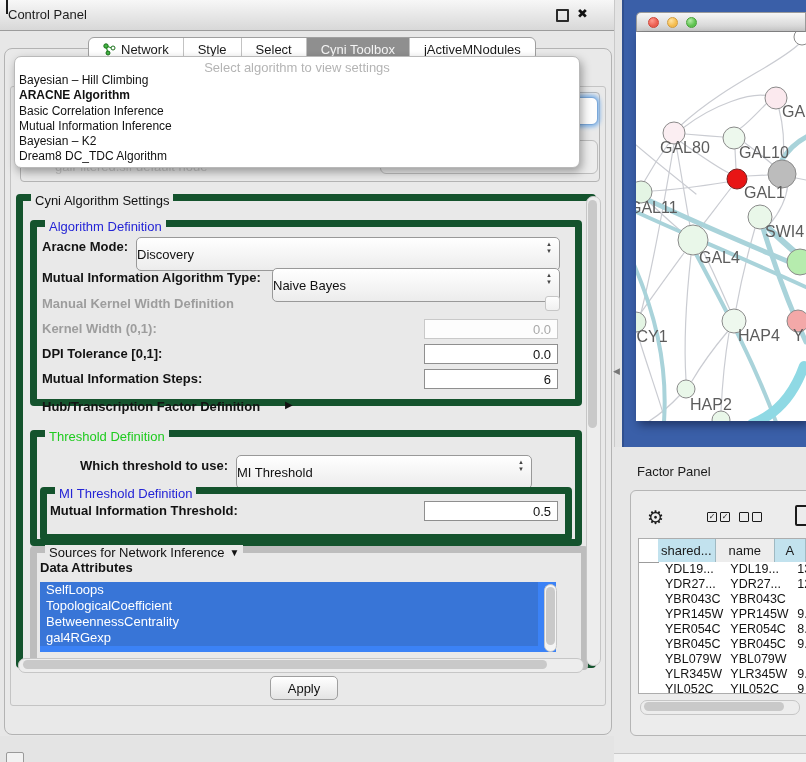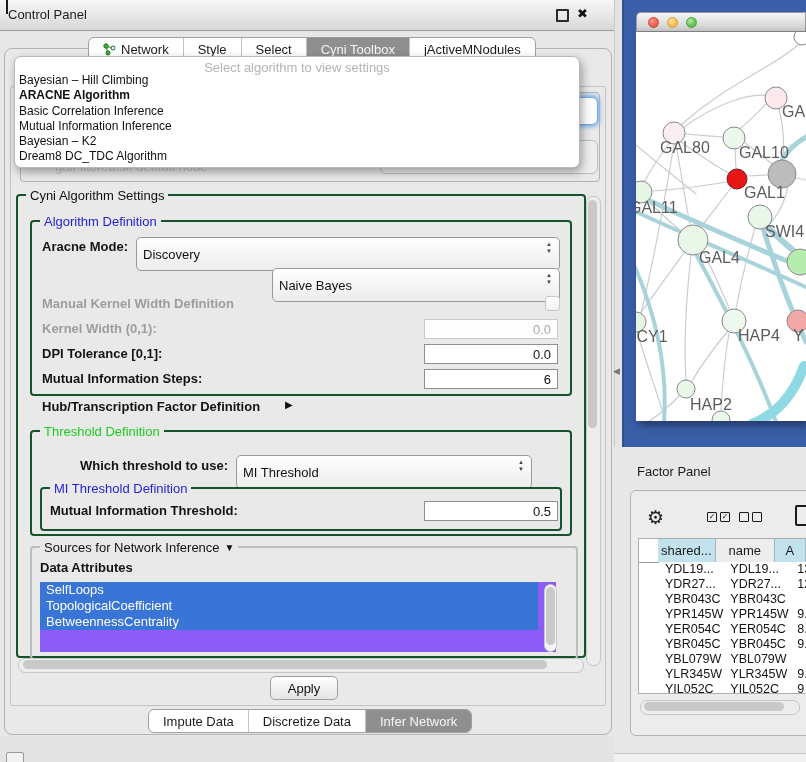--- a/index.html
+++ b/index.html
@@ -36,46 +36,46 @@
 
   
   #algo-dropdown{position:absolute;left:14px;top:56px;width:564px;height:110px;background:#fff;
     border:1px solid #b9b9b9;border-radius:7px;box-shadow:2px 4px 10px rgba(0,0,0,.35);z-index:30;overflow:hidden;}
   #dd-placeholder{position:absolute;left:0;top:3px;width:100%;text-align:center;font-size:13px;color:#b4b4b4;}
   #dd-items{position:absolute;left:4px;top:16px;right:4px;}
   .dd-item{font-size:12px;line-height:15.3px;color:#111;white-space:nowrap;}
   .dd-item.bold{font-weight:bold;}
 
   
-  .groupbox{position:absolute;border:2px solid #14532d;border-radius:4px;}
+  .groupbox{position:absolute;border:7px solid #14532d;border-radius:4px;}
   .legend{position:absolute;top:-8px;left:8px;background:#e9e9e9;padding:0 4px;font-size:13px;color:#111;white-space:nowrap;}
   .legend.blue{color:#2424d6;}
   .legend.green{color:#1ecb1e;}
   .flabel{position:absolute;font-size:13px;font-weight:bold;color:#131313;white-space:nowrap;}
   .flabel.dis{color:#9d9d9d;}
 
   .combo{position:absolute;height:34px;border:1px solid #999;border-radius:5px;
-    background:linear-gradient(#ffffff,#ececec);display:flex;align-items:center;font-size:13px;color:#111;padding-left:6px;box-sizing:border-box;}
+    background:linear-gradient(#ffffff,#ececec);display:flex;align-items:center;font-size:13px;color:#111;padding-left:0;box-sizing:border-box;}
   .arrows{position:absolute;right:7px;top:3px;font-size:6px;line-height:7px;color:#444;text-align:center;}
 
   .tfield{position:absolute;height:20px;border:1px solid #8f8f8f;background:#fff;font-size:13px;color:#111;
     display:flex;align-items:center;justify-content:flex-end;padding:0 6px;box-sizing:border-box;}
   .tfield.dis{border-color:#c9c9c9;color:#a9a9a9;background:#fdfdfd;}
   .checkbox{position:absolute;width:13px;height:13px;border:1px solid #c6c6c6;border-radius:3px;background:linear-gradient(#fdfdfd,#f0f0f0);}
 
   .tri{font-size:10px;color:#111;}
 
   
   .sb-v{position:absolute;width:13px;background:#ededed;border:1px solid #c6c6c6;border-radius:7px;}
   .sb-h{position:absolute;height:13px;background:#ededed;border:1px solid #c6c6c6;border-radius:7px;}
   .thumb-v{position:absolute;left:1px;width:9px;background:#c9c9c9;border-radius:5px;}
   .thumb-h{position:absolute;top:1px;height:9px;background:#c9c9c9;border-radius:5px;}
 
   
-  #attr-box{position:absolute;left:40px;top:582px;width:516px;height:70px;background:#8b5cf6;overflow:hidden;}
+  #attr-box{position:absolute;left:40px;top:582px;width:516px;height:70px;background:#3b82f6;overflow:hidden;}
   .attr-row{height:16px;line-height:16px;font-size:13px;color:#fff;background:#3875d7;padding-left:6px;width:498px;box-sizing:border-box;}
   #attr-scroll{left:544px;top:584px;height:66px;width:11px;}
 
   #apply-btn{position:absolute;left:270px;top:676px;width:66px;height:22px;border:1px solid #9f9f9f;border-radius:5px;
     background:linear-gradient(#ffffff,#e4e4e4);font-size:13px;color:#111;display:flex;align-items:center;justify-content:center;}
 
   #mini-icon{position:absolute;left:6px;top:752px;width:16px;height:14px;border:1px solid #9a9a9a;border-radius:2px;background:#f2f2f2;}
 
   
   #divider-arrow{position:absolute;left:613px;top:366px;font-size:9px;color:#777;}
@@ -172,20 +172,21 @@
     </div>
 
     <div class="groupbox" style="left:30px;top:220px;width:538px;height:172px;">
       <div class="legend blue">Algorithm Definition</div>
     </div>
     <div class="flabel" style="left:42px;top:239px;">Aracne Mode:</div>
     <div class="combo" style="left:136px;top:237px;width:424px;">
       <span>Discovery</span>
       <span class="arrows">▲<br>▼</span>
     </div>
+    <div class="flabel" style="left:42px;top:270px;">Mutual Information Algorithm Type:</div>
     <div class="combo" style="left:272px;top:268px;width:288px;">
       <span>Naive Bayes</span>
       <span class="arrows">▲<br>▼</span>
     </div>
     <div class="flabel dis" style="left:42px;top:296px;">Manual Kernel Width Definition</div>
     <div class="checkbox" style="left:545px;top:296px;"></div>
     <div class="flabel dis" style="left:42px;top:321px;">Kernel Width (0,1):</div>
     <div class="tfield dis" style="left:424px;top:319px;width:134px;">0.0</div>
     <div class="flabel" style="left:42px;top:346px;">DPI Tolerance [0,1]:</div>
     <div class="tfield" style="left:424px;top:344px;width:134px;">0.0</div>
@@ -213,45 +214,35 @@
       <div class="legend" style="display:flex;align-items:center;gap:5px;">
         <span>Sources for Network Inference</span>
         <span class="tri">▼</span>
       </div>
     </div>
     <div class="flabel" style="left:40px;top:560px;">Data Attributes</div>
     <div id="attr-box">
         <div class="attr-row">SelfLoops</div>
         <div class="attr-row">TopologicalCoefficient</div>
         <div class="attr-row">BetweennessCentrality</div>
+        <div class="attr-row">gal4RGexp</div>
       </div>
     <div class="sb-v" id="attr-scroll" style="background:#f4f4f4;">
       <div class="thumb-v" style="top:2px;height:58px;"></div>
     </div>
 
     <div class="sb-v" style="left:586px;top:196px;height:468px;">
       <div class="thumb-v" style="top:3px;height:228px;"></div>
     </div>
     <div class="sb-h" style="left:18px;top:658px;width:564px;">
       <div class="thumb-h" style="left:4px;width:524px;"></div>
     </div>
 
     <div id="apply-btn">Apply</div>
 
-    <div id="bottom-tabs" class="tabstrip">
-        <div class="tab">
-          <span>Impute Data</span>
-        </div>
-        <div class="tab">
-          <span>Discretize Data</span>
-        </div>
-        <div class="tab sel">
-          <span>Infer Network</span>
-        </div>
-      </div>
   </div>
 
   <div id="mini-icon"></div>
 
   <div id="divider-arrow">◀</div>
   <div id="net-frame"></div>
   <div id="mac-titlebar">
     <div class="light" id="light-red"></div>
     <div class="light" id="light-yellow"></div>
     <div class="light" id="light-green"></div>

